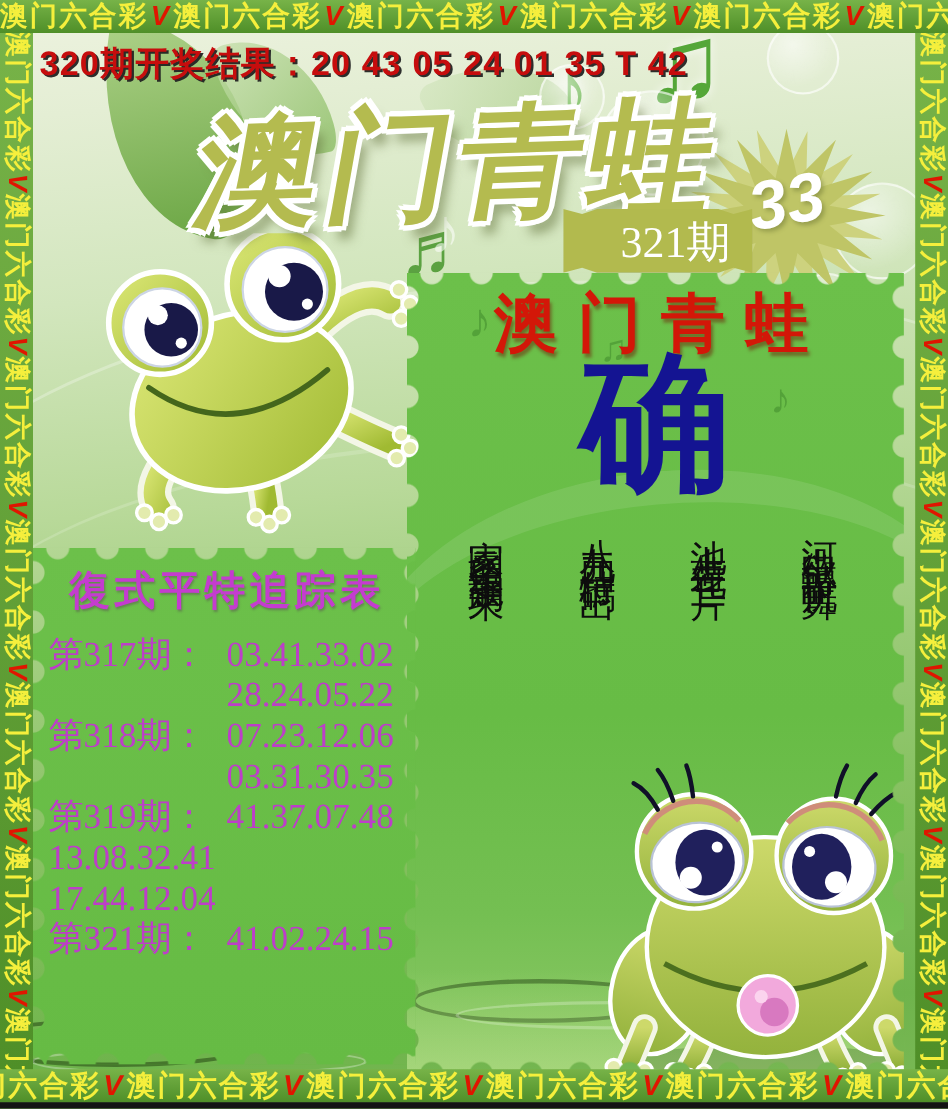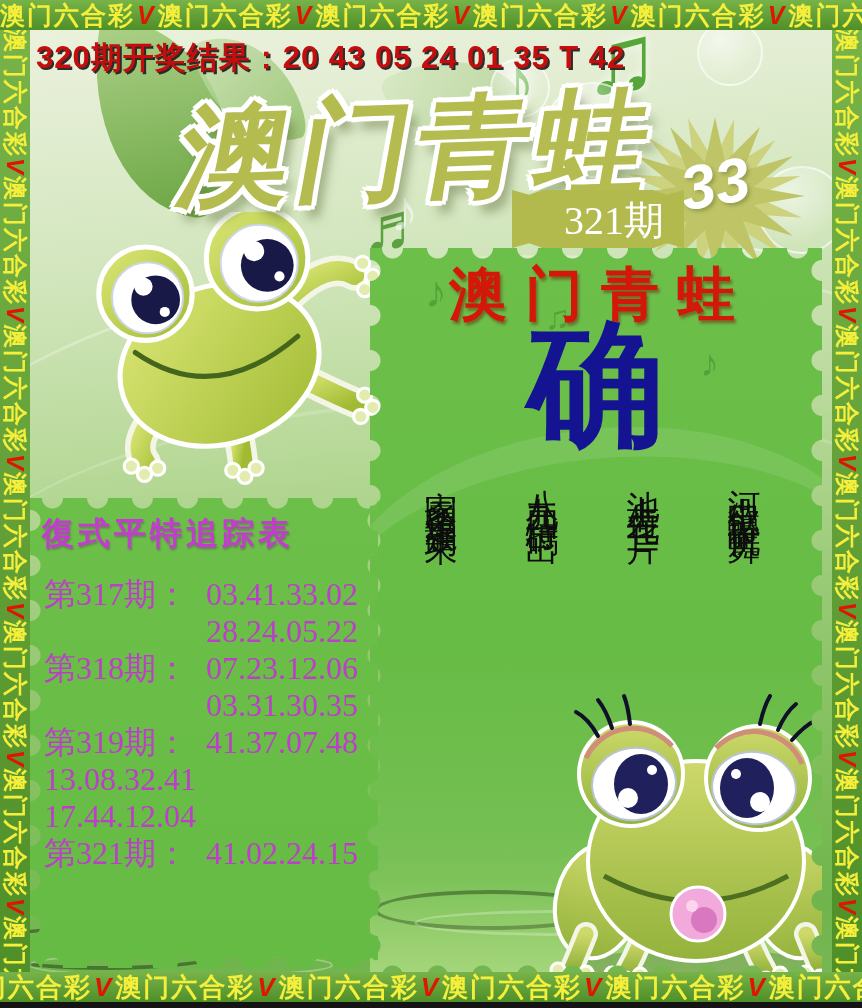--- a/index.html
+++ b/index.html
@@ -75,21 +75,21 @@
   .poem-cols{position:absolute;left:0;top:216px;width:100%;height:300px;display:flex;justify-content:space-between;padding:0 56px 0 48px;box-sizing:border-box;}
   .poem-col{writing-mode:vertical-rl;text-orientation:upright;font-family:"Liberation Serif",serif;font-size:33px;letter-spacing:7px;color:#0d0d0d;}
   .p-note{position:absolute;color:rgba(30,95,20,.30);line-height:1;}
   .pn1{left:55px;top:22px;font-size:44px;}
   .pn2{left:175px;top:52px;font-size:34px;}
   .pn3{left:330px;top:96px;font-size:38px;}
   .water-glow{position:absolute;left:0;bottom:0;width:100%;height:95px;background:linear-gradient(rgba(200,235,150,0),rgba(205,235,155,.38));}
   .pRipA{position:absolute;left:4px;top:642px;width:225px;height:32px;border:4px solid rgba(22,50,8,.45);border-radius:50%;}
   .pRipB{position:absolute;left:44px;top:662px;width:290px;height:20px;border:3px solid rgba(255,255,255,.28);border-radius:50%;}
   
-  .table-title{position:absolute;left:12px;top:14px;font-family:Liberation Sans, sans-serif;font-size:32px;font-weight:bold;color:#c43ccf;letter-spacing:4px;text-shadow:1px 2px 2px rgba(80,10,90,.3);}
+  .table-title{position:absolute;left:33px;top:14px;font-family:Liberation Sans, sans-serif;font-size:37px;font-weight:bold;color:#c43ccf;letter-spacing:4px;text-shadow:1px 2px 2px rgba(80,10,90,.3);}
   .t-rows{position:absolute;left:14px;top:78px;right:11px;}
   .t-row{display:flex;align-items:flex-start;font-family:"Liberation Serif",serif;font-size:32px;color:#bd3ec9;}
   .t-label{width:162px;line-height:37px;white-space:nowrap;}
   .t-nums{line-height:37px;}
   .t-line{display:block;}
   
   .frog1{position:absolute;left:42px;top:212px;width:345px;height:275px;z-index:4;}
   .frog2{position:absolute;left:172px;top:438px;width:308px;height:300px;}
 </style>
 </head>

